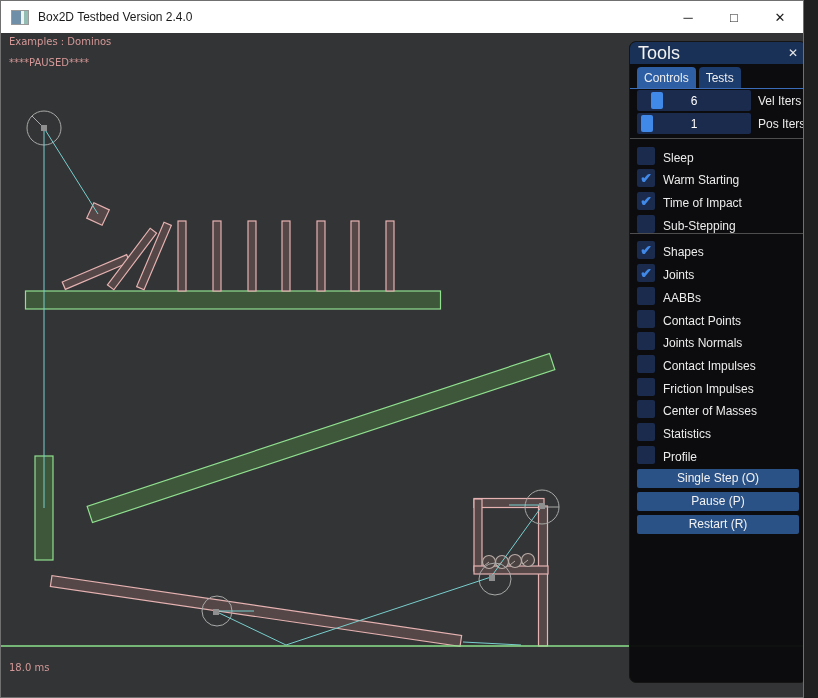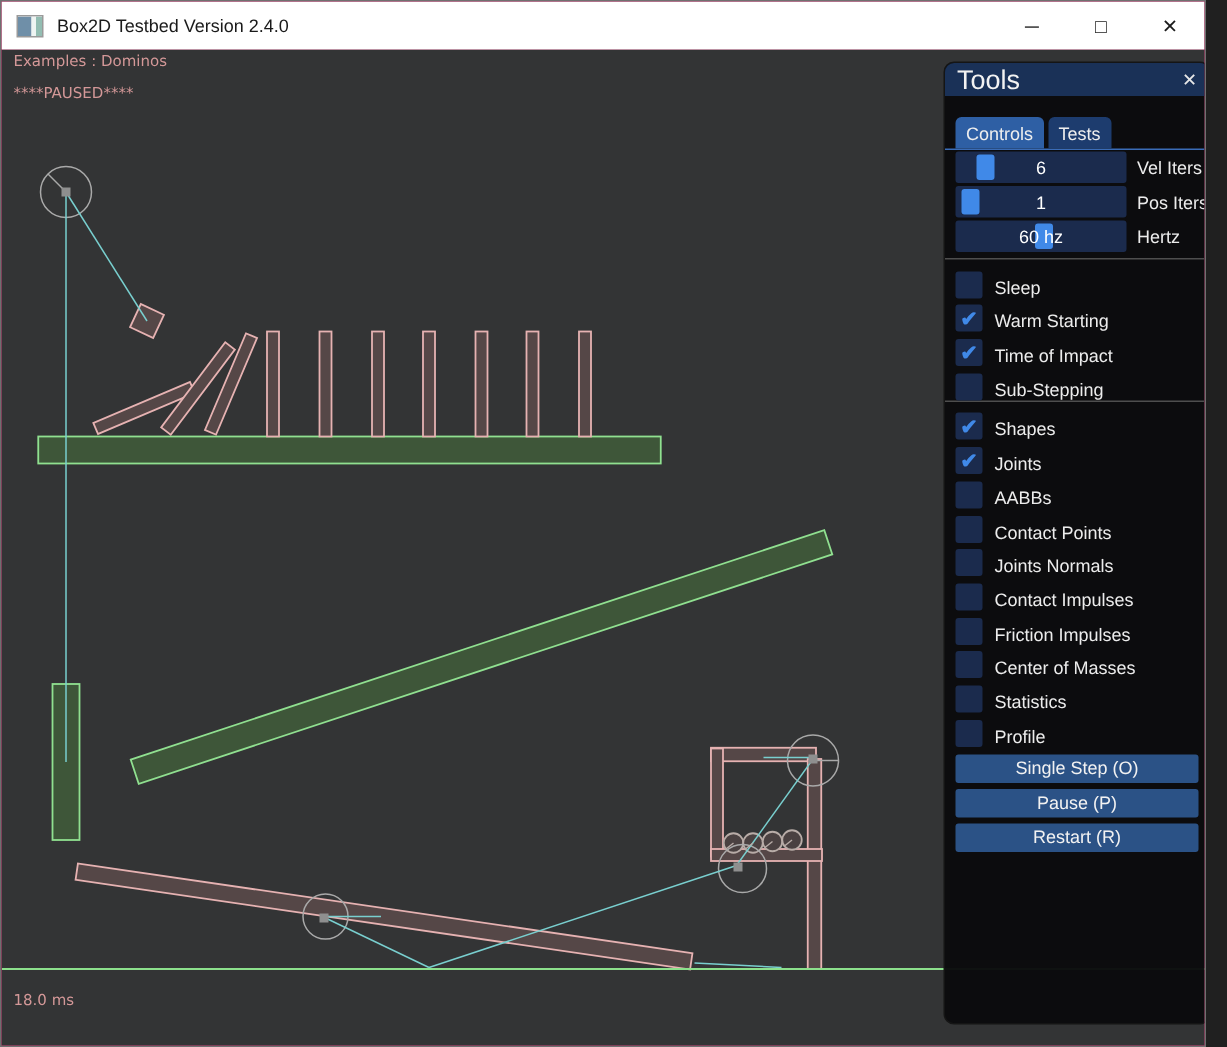--- a/index.html
+++ b/index.html
@@ -26,21 +26,21 @@
   .hud-paused{left:8px;top:24px;}
   .hud-ms{left:8px;bottom:24px;}
   
   .tools{position:absolute;left:628px;top:8px;width:178px;height:642px;
     background:rgba(11,11,13,0.97);border-radius:7px;border:1px solid #151515;
     color:#ececec;font-size:12px;z-index:20;box-sizing:border-box;}
   .tools-header{height:22px;background:#1a3157;border-radius:6px 6px 0 0;
     display:flex;align-items:center;padding:0 8px;}
   .tools-title{font-size:18px;color:#f2f2f2;}
   .tools-close{margin-left:auto;font-size:12px;color:#e8e8e8;cursor:default;}
-  .tabbar{display:flex;gap:3px;margin:14px 0 0 7px;align-items:flex-end;}
+  .tabbar{display:flex;gap:3px;margin:3px 0 0 7px;align-items:flex-end;}
   .tab{height:21px;padding:0 7px;display:flex;align-items:center;border-radius:4px 4px 0 0;
     background:#1d3c6e;color:#eeeeee;}
   .tab.active{background:#2e5fa4;}
   .tabline{height:1px;background:#3a6cb7;}
   .sliders{padding:1px 0 0 7px;}
   .slider-row{display:flex;align-items:center;height:21px;margin-bottom:2px;}
   .slider-track{position:relative;width:114px;height:21px;background:#1b2b4d;border-radius:2px;}
   .slider-handle{position:absolute;top:2px;width:12px;height:17px;background:#4089e8;border-radius:2px;}
   .slider-value{position:absolute;left:0;top:0;right:0;bottom:0;display:flex;
     align-items:center;justify-content:center;color:#ffffff;}
@@ -153,27 +153,20 @@
             </div>
             <span class="slider-label">Vel Iters</span>
           </div>
           <div class="slider-row">
             <div class="slider-track">
               <div class="slider-handle" style="left: 4px;"></div>
               <div class="slider-value">1</div>
             </div>
             <span class="slider-label">Pos Iters</span>
           </div>
-          <div class="slider-row">
-            <div class="slider-track">
-              <div class="slider-handle" style="left: 53px;"></div>
-              <div class="slider-value">60 hz</div>
-            </div>
-            <span class="slider-label">Hertz</span>
-          </div>
         </div>
       <div class="sep m1"></div>
       <div class="checks">
           <div class="check-row">
             <div class="checkbox"></div>
             <span class="check-label">Sleep</span>
           </div>
           <div class="check-row">
             <div class="checkbox">
               <span class="mark">✔</span>

